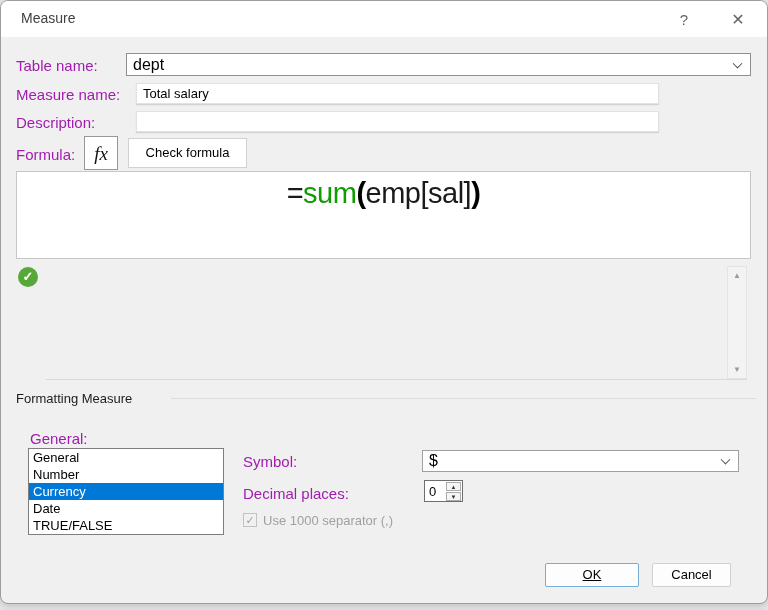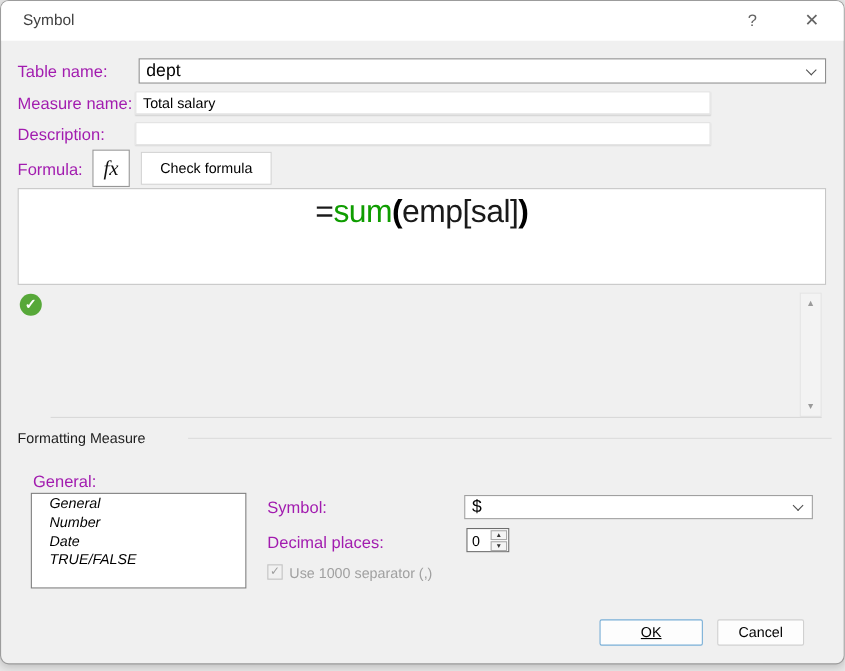--- a/index.html
+++ b/index.html
@@ -12,21 +12,21 @@
 
   .titlebar { position:absolute; left:0; top:0; right:0; height:36px; background:#ffffff; }
   .title { position:absolute; left:20px; top:9px; font-size:14px; color:#3f3f3f; }
   .btn-help { position:absolute; left:670px; top:7px; width:26px; height:23px; text-align:center;
               line-height:23px; font-size:15px; color:#646464; cursor:pointer; background:transparent; border:none; }
   .btn-close { position:absolute; left:722px; top:6px; width:30px; height:25px; text-align:center;
                line-height:25px; font-size:16px; color:#646464; cursor:pointer; background:transparent; border:none; }
 
   .lbl { position:absolute; font-size:15px; color:#a21caf; white-space:nowrap; }
 
-  .txt-input { position:absolute; left:122px; width:523px; height:21px; background:#fff;
+  .txt-input { position:absolute; left:135px; width:523px; height:21px; background:#fff;
                border:1px solid #e2e2e2; box-shadow:0 1px 1px rgba(0,0,0,.12);
                font-size:13px; padding:0 6px; color:#000; outline:none; }
 
   .combo { position:absolute; background:#fff; border:1px solid #8f8f8f; font-size:16px; cursor:default; }
   .combo .val { position:absolute; left:6px; top:50%; transform:translateY(-50%); color:#000; }
   .chev { position:absolute; right:9px; top:50%; width:7px; height:7px;
           border-right:1.5px solid #4f4f4f; border-bottom:1.5px solid #4f4f4f;
           transform:translateY(-70%) rotate(45deg); }
 
   .fx-btn { position:absolute; left:83px; top:135px; width:34px; height:34px; background:#fff;
@@ -50,21 +50,21 @@
                background:#f3f3f3; border:1px solid #e4e4e4; }
   .scroll-up, .scroll-down { position:absolute; left:0; right:0; height:15px; text-align:center;
                font-size:8px; color:#9a9a9a; line-height:15px; cursor:pointer; }
   .scroll-up { top:1px; } .scroll-down { bottom:1px; }
 
   .section-title { position:absolute; left:15px; top:390px; font-size:13px; color:#1c1c1c; }
   .divider { position:absolute; left:170px; top:397px; width:585px; height:1px; background:#dcdcdc; }
 
   .listbox { position:absolute; left:27px; top:447px; width:196px; height:87px; background:#fff;
              border:1px solid #7e7e7e; overflow:hidden; }
-  .list-item { height:17px; line-height:17px; font-size:13px; padding-left:16px; color:#000; cursor:default;font-style:italic; }
+  .list-item { height:17px; line-height:17px; font-size:13px; padding-left:4px; color:#000; cursor:default; }
   .list-item.selected { background:#0078d7; color:#fff; }
 
   .spinbox { position:absolute; left:423px; top:479px; width:39px; height:22px; background:#fff;
              border:1px solid #6e6e6e; font-size:13px; }
   .spin-val { position:absolute; left:4px; top:3px; }
   .spin-btns { position:absolute; right:1px; top:1px; width:15px; height:18px; }
   .spin-up, .spin-down { position:absolute; left:0; width:15px; height:9px; background:#f5f5f5;
              border:1px solid #ababab; text-align:center; font-size:6px; line-height:8px; color:#333; cursor:pointer; }
   .spin-up { top:0; } .spin-down { top:10px; }
 
@@ -76,21 +76,21 @@
          font-size:13px; color:#000; text-align:center; line-height:22px; cursor:pointer; }
   .ok-btn { left:544px; width:94px; border:1px solid #78aed6;text-decoration:underline; }
   .cancel-btn { left:651px; width:79px; border:1px solid #d0d0d0; }
 </style>
 </head>
 <body>
 
 <div class="dialog">
 
   <div class="titlebar">
-    <div class="title">Symbol</div>
+    <div class="title">Measure</div>
     <button class="btn-help">?</button>
     <button class="btn-close">✕</button>
   </div>
 
   <div class="lbl" style="left:15px; top:56px;">Table name:</div>
   <div class="combo" style="left:125px; top:52px; width:625px; height:23px;">
     <span class="val">dept</span>
     <span class="chev"></span>
   </div>
 
@@ -113,20 +113,21 @@
   </div>
   <div class="panel-edge"></div>
 
   <div class="section-title">Formatting Measure</div>
   <div class="divider"></div>
 
   <div class="lbl" style="left:29px; top:429px;">General:</div>
   <div class="listbox">
     <div class="list-item">General</div>
     <div class="list-item">Number</div>
+    <div class="list-item selected">Currency</div>
     <div class="list-item">Date</div>
     <div class="list-item">TRUE/FALSE</div>
   </div>
 
   <div class="lbl" style="left:242px; top:452px;">Symbol:</div>
   <div class="combo" style="left:421px; top:449px; width:317px; height:22px; border-color:#a0a0a0;">
     <span class="val">$</span>
     <span class="chev"></span>
   </div>
 

